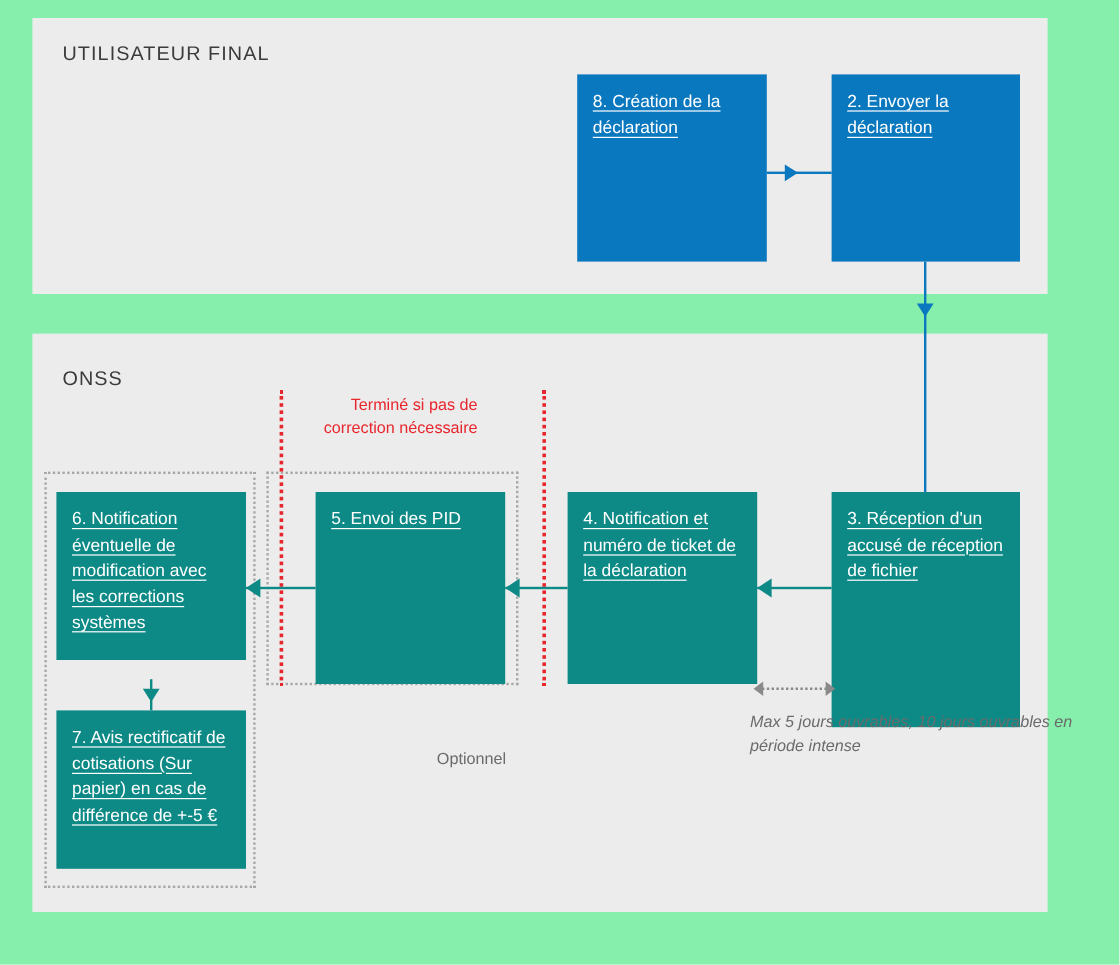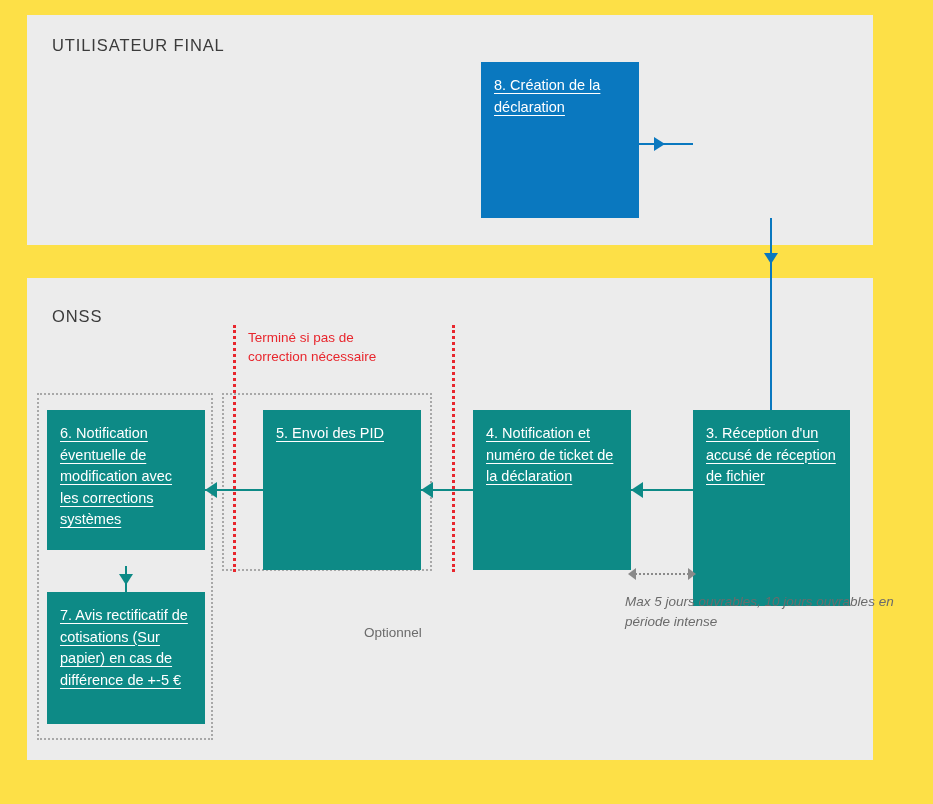--- a/index.html
+++ b/index.html
@@ -8,21 +8,21 @@
     background: #ffffff;
   }
   body {
     font-family: "Liberation Sans", sans-serif;
     -webkit-font-smoothing: antialiased;
   }
   #canvas {
     position: relative;
     width: 933px;
     height: 804px;
-    background: #fde047;
+    background: #86efac;
     overflow: hidden;
   }
 
   
   .band {
     position: absolute;
     background: #ececec;
   }
   #band-user   { left: 27px; top: 15px;  width: 846px; height: 230px; }
   #band-onss   { left: 27px; top: 278px; width: 846px; height: 482px; }
@@ -115,20 +115,21 @@
     border-left: 3px dotted #e8262d;
   }
   #red-sep-1 { left: 233px; top: 325px; height: 247px; }
   #red-sep-2 { left: 452px; top: 325px; height: 247px; }
 
   .red-label {
     position: absolute;
     color: #e8262d;
     font-size: 13.5px;
     line-height: 19px;
+    text-align: right;
   }
   #red-label-1 { left: 130px; top: 328px; width: 100px; text-align: right; }
   #red-label-2 { left: 248px; top: 328px; width: 150px; }
   #red-label-3 { left: 465px; top: 328px; width: 120px; }
 
   
   .note {
     position: absolute;
     color: #6b6b6b;
     font-size: 13.5px;
@@ -197,20 +198,23 @@
   <div class="line-h teal" style="left:205px; top:489px; width:58px;"></div>
   <div class="arrow left teal" style="left:205px; top:482px;"></div>
 
   <div class="line-v teal" style="left:125px; top:566px; height:26px;"></div>
   <div class="arrow down teal" style="left:119px; top:574px;"></div>
 
   <div class="node blue" id="node-1">
     <span class="label">8. Création de la déclaration</span>
   </div>
 
+  <div class="node blue" id="node-2">
+    <span class="label">2. Envoyer la déclaration</span>
+  </div>
 
   <div class="node teal" id="node-3">
     <span class="label">3. Réception d'un accusé de réception de fichier</span>
   </div>
 
   <div class="node teal" id="node-4">
     <span class="label">4. Notification et numéro de ticket de la déclaration</span>
   </div>
 
   <div class="node teal" id="node-5">

